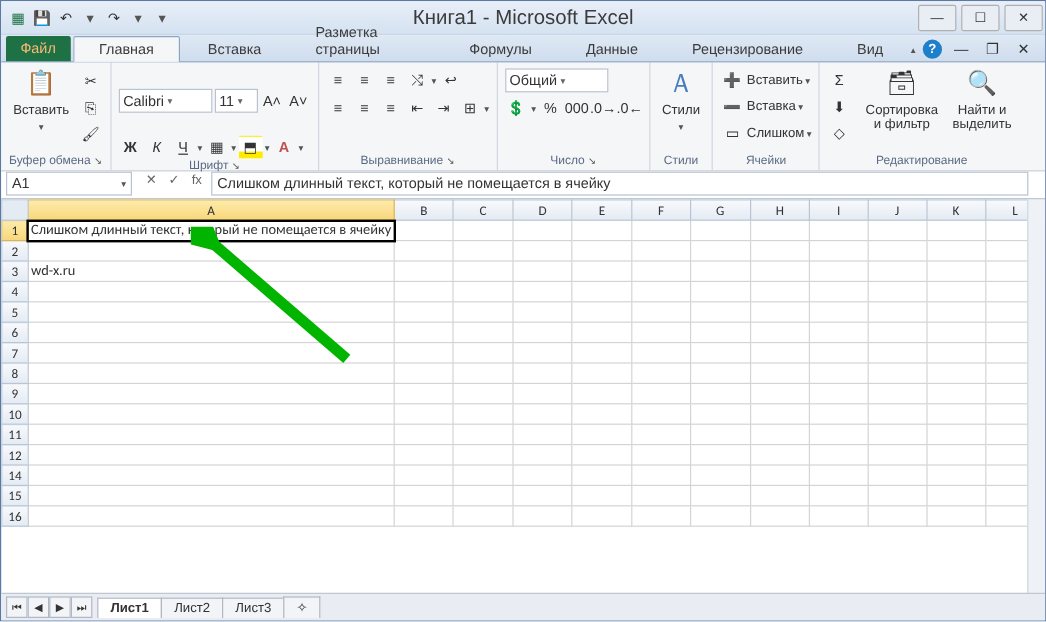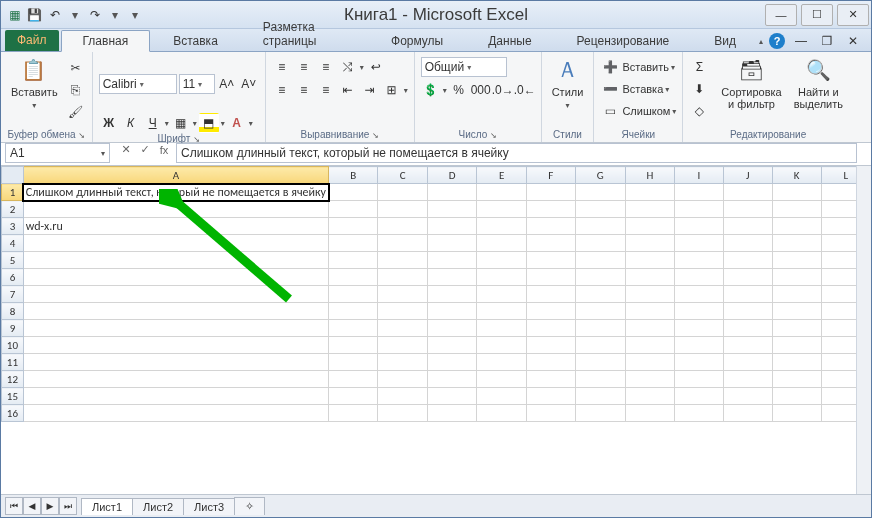--- a/index.html
+++ b/index.html
@@ -44,21 +44,21 @@
 .grid th.colh.colA{width:150px}
 .grid td{width:64px;background:#fff;white-space:nowrap;overflow:visible;text-align:left;vertical-align:middle}
 .grid td.colA{width:150px}
 .grid th.sel{background:linear-gradient(#fdeaa9,#f8d77a);border-color:#d8b65d}
 .grid td.activecell{outline:2px solid #000;outline-offset:-1px;position:relative;z-index:2}
 .arrow{position:absolute;left:158px;top:23px;width:140px;height:120px;pointer-events:none;z-index:10}
 .sheet-tabs{position:absolute;bottom:0;left:0;right:0;height:22px;border-top:1px solid #bfc7d1;background:#e9edf3;display:flex;align-items:center;font-size:11px}
 .navbtns{display:flex;gap:0;margin:0 4px}
 .navbtns span{width:16px;height:16px;border:1px solid #b0b8c4;display:flex;align-items:center;justify-content:center;font-size:9px;background:#f2f4f8}
 .stab{padding:2px 10px;border:1px solid #b0b8c4;border-bottom:none;background:#f2f4f8;margin-right:-1px}
-.stab.active{background:#fff;font-weight:normal}
+.stab.active{background:#fff;font-weight:bold}
 .rhelp{display:flex;align-items:center;justify-content:center;width:16px;height:16px;border-radius:50%;background:#1e7fcb;color:#fff;font-size:11px;font-weight:bold}
 .drop{font-size:8px;color:#555}
 .colorA{color:#c0504d}
 svg{display:block}
 .scroll-v{position:absolute;right:0;top:0;width:14px;bottom:0;background:#eef1f5;border-left:1px solid #cfd6e0}
 </style>
 </head>
 <body>
 
 <div class="window">
@@ -455,20 +455,35 @@
             <td class=""></td>
             <td class=""></td>
             <td class=""></td>
             <td class=""></td>
             <td class=""></td>
             <td class=""></td>
             <td class=""></td>
             <td class=""></td>
           </tr>
           <tr>
+            <th class="rowh ">14</th>
+            <td class="colA"></td>
+            <td class=""></td>
+            <td class=""></td>
+            <td class=""></td>
+            <td class=""></td>
+            <td class=""></td>
+            <td class=""></td>
+            <td class=""></td>
+            <td class=""></td>
+            <td class=""></td>
+            <td class=""></td>
+            <td class=""></td>
+          </tr>
+          <tr>
             <th class="rowh ">15</th>
             <td class="colA"></td>
             <td class=""></td>
             <td class=""></td>
             <td class=""></td>
             <td class=""></td>
             <td class=""></td>
             <td class=""></td>
             <td class=""></td>
             <td class=""></td>

